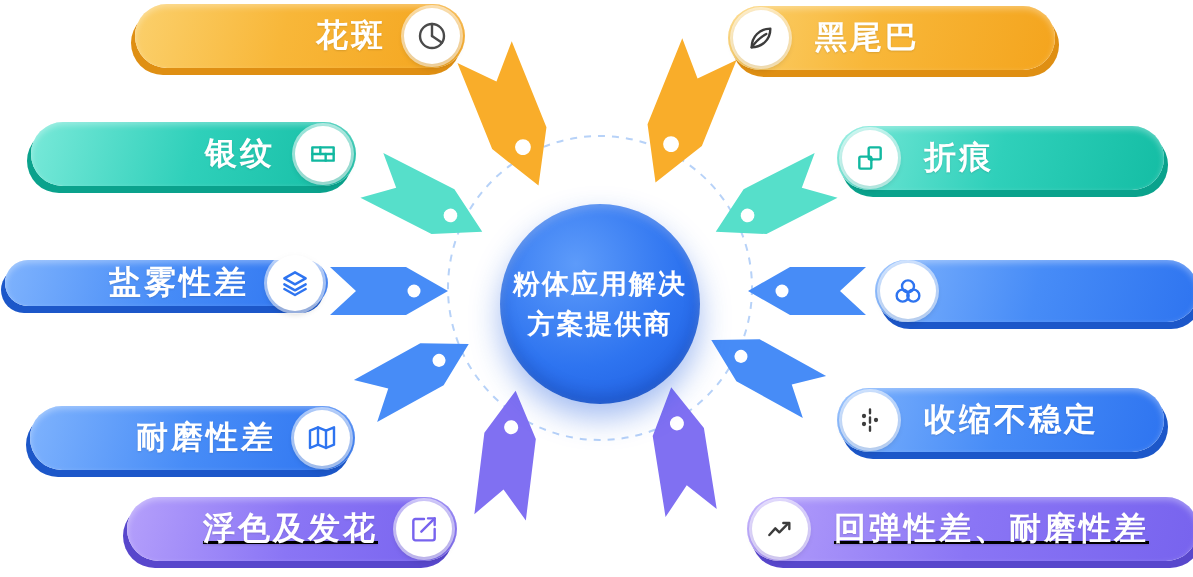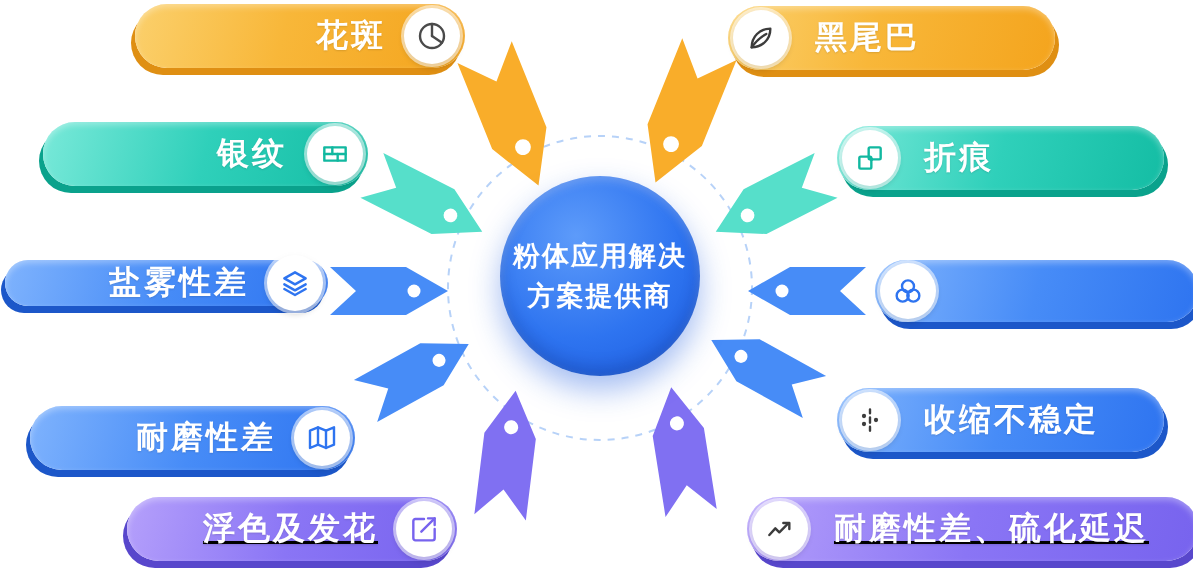--- a/index.html
+++ b/index.html
@@ -4,21 +4,21 @@
 <style>
   html,body{margin:0;padding:0;background:#fff;}
   .stage{
     position:relative;width:1193px;height:577px;overflow:hidden;background:#fff;
     font-family:"Liberation Sans","DejaVu Sans",sans-serif;
   }
   
   .arrows{position:absolute;left:0;top:0;z-index:1;}
   
   .center-node{
-    position:absolute;left:500px;top:176px;width:200px;height:200px;border-radius:50%;
+    position:absolute;left:500px;top:204px;width:200px;height:200px;border-radius:50%;
     background:radial-gradient(circle at 38% 30%, #5d9bfa 0%, #2e74f0 55%, #1b5ade 100%);
     box-shadow:0 14px 30px rgba(27,90,222,.40), inset 0 -8px 16px rgba(0,20,80,.20), inset 0 4px 10px rgba(255,255,255,.25);
     display:flex;flex-direction:column;align-items:center;justify-content:center;
     color:#fff;font-size:27px;font-weight:700;line-height:1.5;letter-spacing:2px;z-index:2;
     text-align:center;
   }
   
   .pill{
     position:absolute;height:64px;border-radius:34px;display:flex;align-items:center;z-index:3;
   }
@@ -107,21 +107,21 @@
     <span class="pill-label">花斑</span>
     <span class="icon-circle">
       <svg viewBox="0 0 24 24" fill="none" stroke="currentColor" stroke-width="1.8" stroke-linecap="round" stroke-linejoin="round" class="ic-gray" style="color:#4a4a4a">
         <circle cx="12" cy="12" r="9"></circle>
           <path d="M12 12V3"></path>
           <path d="M12 12l7.5 5"></path>
       </svg>
     </span>
   </div>
 
-  <div class="pill side-left teal" style="left:43px;top:122px;width:320px;gap:20px;">
+  <div class="pill side-left teal" style="left:31px;top:122px;width:320px;gap:20px;">
     <span class="pill-label">银纹</span>
     <span class="icon-circle">
       <svg viewBox="0 0 24 24" fill="none" stroke="currentColor" stroke-width="1.8" stroke-linecap="round" stroke-linejoin="round" style="color:#11b8a0">
         <path d="M4 7h16v10H4z"></path>
           <path d="M4 12h16"></path>
           <path d="M10 7v5"></path>
           <path d="M14 12v5"></path>
       </svg>
     </span>
   </div>
@@ -202,16 +202,16 @@
     <span class="pill-label">收缩不稳定</span>
   </div>
 
   <div class="pill side-right purple" style="left:747px;top:497px;width:446px;">
     <span class="icon-circle">
       <svg viewBox="0 0 24 24" fill="none" stroke="currentColor" stroke-width="1.8" stroke-linecap="round" stroke-linejoin="round" style="color:#3c3c3c">
         <path d="M4 16.5l4.5-5 3 3L18 8"></path>
           <path d="M14.5 7.5H19V12"></path>
       </svg>
     </span>
-    <span class="pill-label">耐磨性差、硫化延迟</span>
+    <span class="pill-label">回弹性差、耐磨性差</span>
   </div>
 
 </div>
 
 </body></html>

